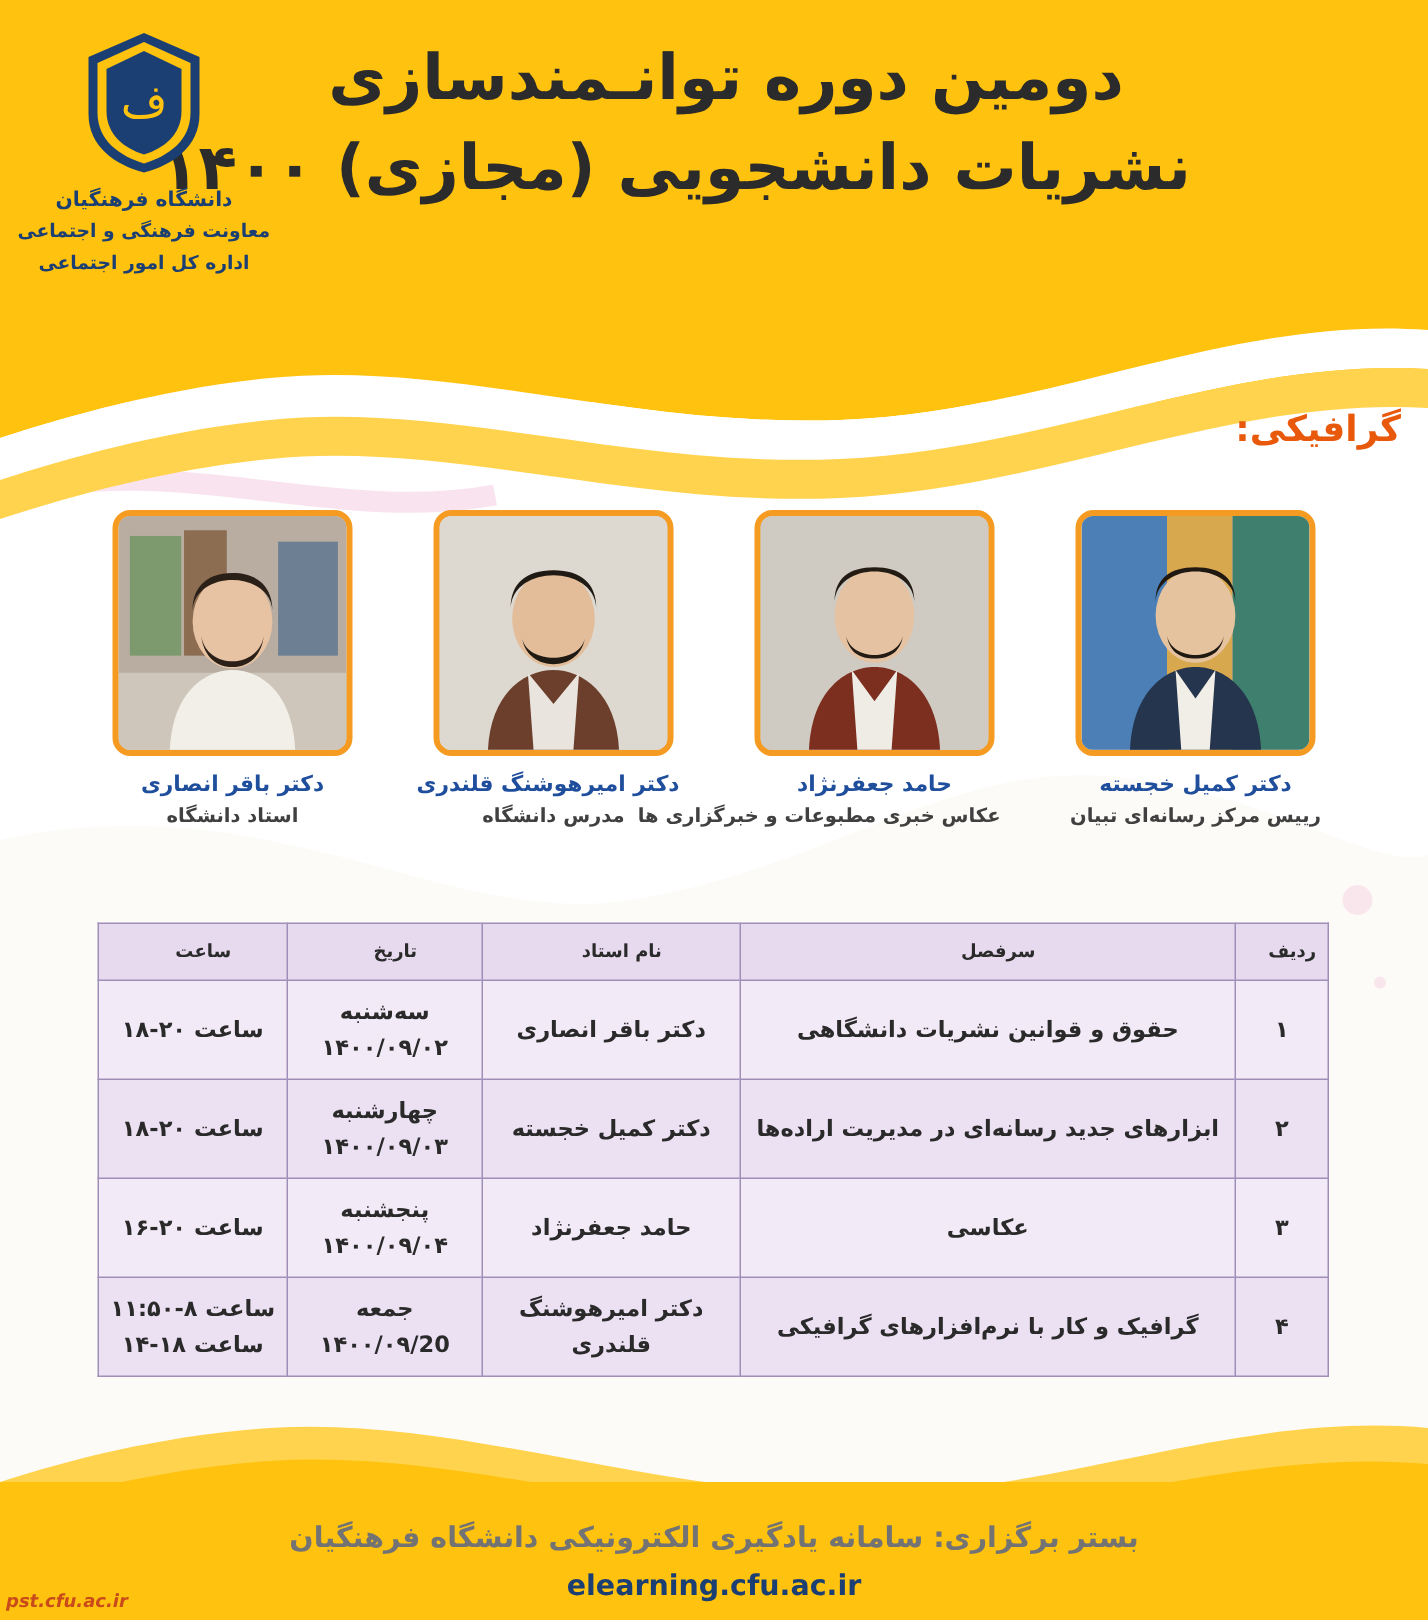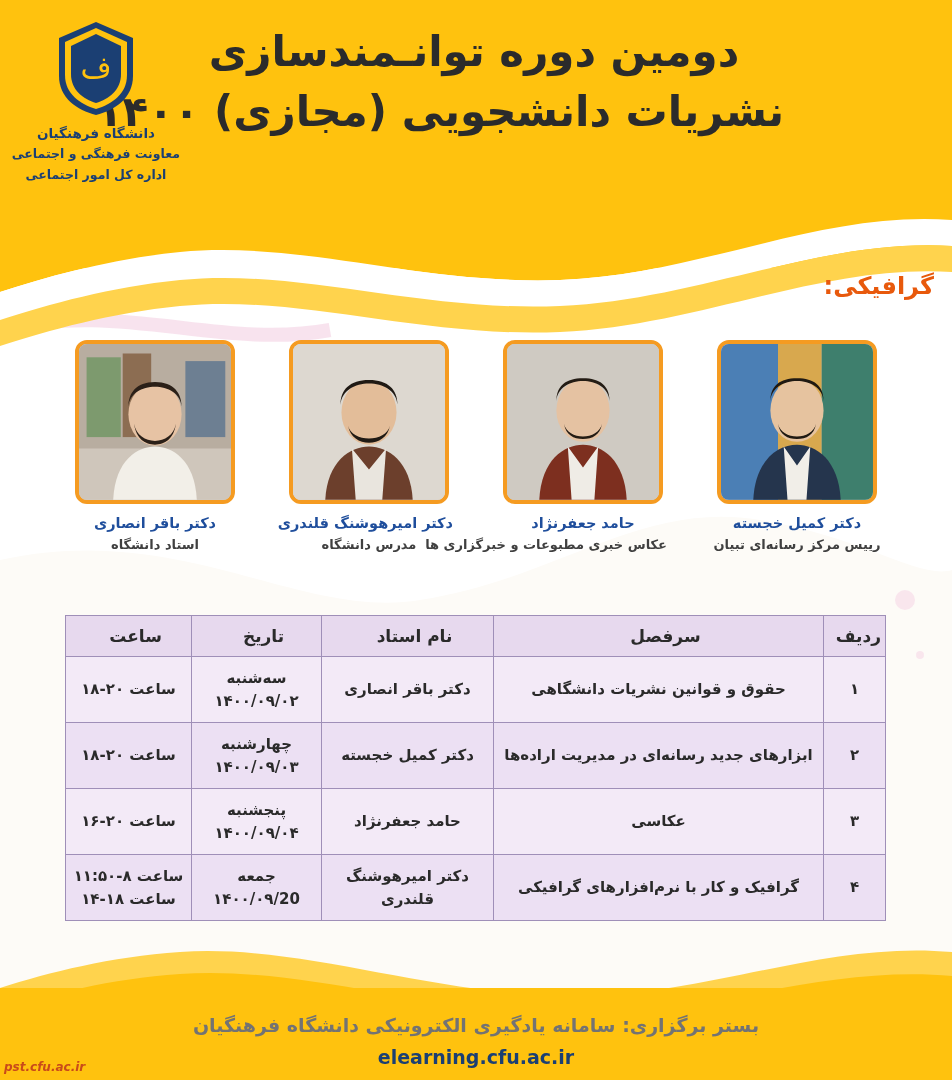--- a/index.html
+++ b/index.html
@@ -25,21 +25,21 @@
     z-index: 1;
   }
   .top-band-curve {
     position: absolute;
     top: 180px; left: 0; right: 0;
     height: 170px;
     z-index: 2;
   }
   .title-block {
     position: absolute;
-    top: 22px; right: 168px;
+    top: 22px; right: 158px;
     width: 620px;
     text-align: center;
     z-index: 6;
     direction: rtl;
   }
   .title-line {
     font-size: 42px;
     font-weight: bold;
     color: #2b2b2b;
     line-height: 1.42;
@@ -137,21 +137,21 @@
     border: 1px solid #9f8fb8;
     text-align: center;
     vertical-align: middle;
     color: #2a2a2a;
     font-weight: bold;
     padding: 7px 4px;
     line-height: 1.55;
   }
   table.schedule thead th {
     background: #e7d9ee;
-    font-size: 17px;
+    font-size: 12px;
     height: 38px;
     padding-left: 18px;
   }
   table.schedule tbody td {
     background: #f3eaf7;
     font-size: 15px;
     height: 66px;
   }
   table.schedule tbody tr:nth-child(even) td { background: #ece0f3; }
   col.c-row  { width: 62px; }

